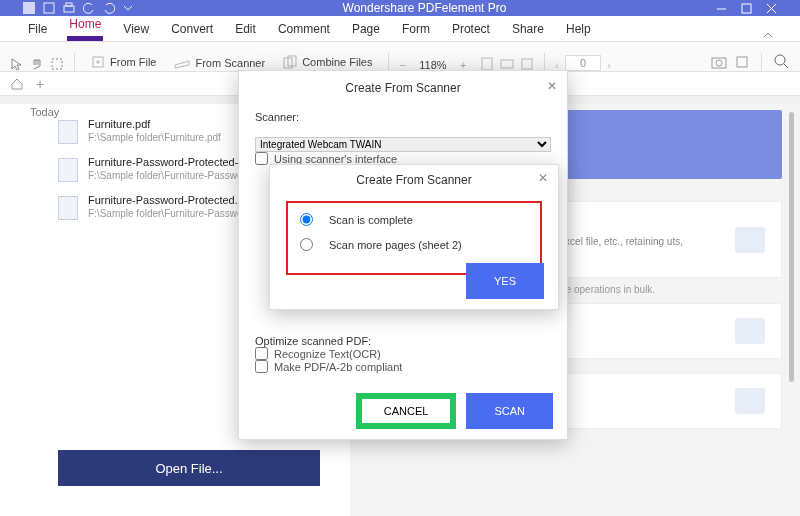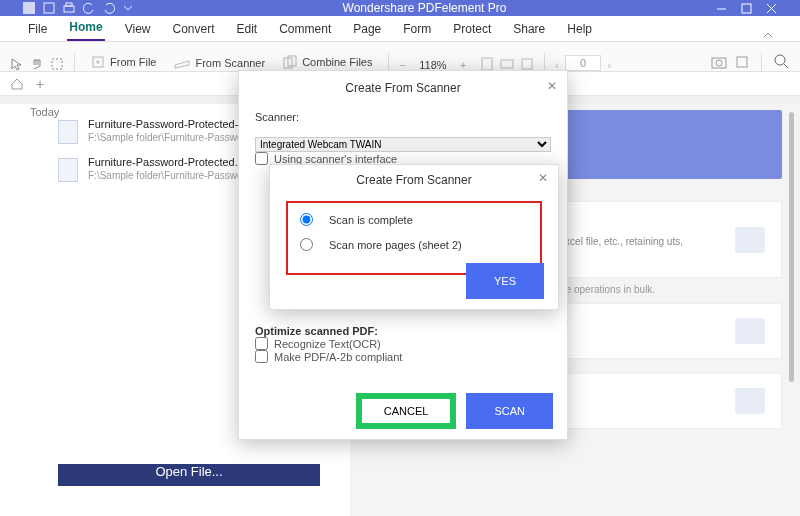--- a/index.html
+++ b/index.html
@@ -4,60 +4,60 @@
 <style>
 *{box-sizing:border-box;margin:0;padding:0;font-family:"Segoe UI",Arial,sans-serif}
 body{width:800px;height:516px;background:#f0f0f0;overflow:hidden;position:relative;font-size:11px}
 .titlebar{height:16px;background:#5b6fd6;display:flex;align-items:center;color:#fff;padding:0 23px}
 .titlebar .qat{display:flex;gap:8px;align-items:center}
 .titlebar .qat svg{opacity:.9}
 .titlebar .title{flex:1;text-align:center;font-size:12px}
 .titlebar .winbtns{display:flex;gap:14px;align-items:center}
 .menubar{height:26px;background:#fff;display:flex;align-items:end;padding:0 26px;gap:18px;border-bottom:1px solid #e1e1e1}
 .menubar .item{padding:4px 2px 5px;font-size:12px;color:#333;cursor:pointer}
-.menubar .item.active{color:#0f766e;border-bottom:2px solid #4c1d95;font-weight:700}
+.menubar .item.active{color:#be185d;border-bottom:5px solid #4c1d95;font-weight:400}
 .menubar .chev{margin-left:auto;color:#888}
 .toolbar{height:30px;background:#fafafa;display:flex;align-items:flex-end;padding:0 10px;gap:6px;border-bottom:1px solid #e1e1e1;font-size:11px;color:#444}
 .tool{display:flex;align-items:center;gap:5px;padding:2px 6px}
 .tool svg{opacity:.6}
 .sep{width:1px;height:18px;background:#ddd;margin:0 4px}
 .zoom{display:flex;align-items:center;gap:10px}
 .zoom span.pct{min-width:34px;text-align:center}
 .pagebox{border:1px solid #ddd;padding:1px 14px;background:#fff;color:#999}
 .toolbar .right{margin-left:auto;display:flex;gap:8px;align-items:center}
 .tabbar{height:24px;background:#fff;display:flex;align-items:center;padding:0 10px;gap:12px;border-bottom:1px solid #e5e5e5}
 .content{position:absolute;top:104px;left:0;right:0;bottom:0;display:flex}
 .leftpanel{width:350px;background:#fff;padding:14px 8px 14px 58px;position:relative}
 .leftpanel .lbl{position:absolute;left:30px;top:2px;font-size:11px;color:#777}
 .fileitem{display:flex;gap:10px;margin-bottom:12px}
 .fileicon{width:20px;height:24px;border:1px solid #c9d0e8;background:#f1f3fb;flex-shrink:0;margin-top:2px}
 .filetxt .name{font-size:11px;color:#222}
 .filetxt .path{font-size:10px;color:#999;margin-top:2px}
-.openbtn{position:absolute;left:58px;bottom:30px;right:30px;height:22px;background:#2c3a7a;color:#fff;display:flex;justify-content:center;font-size:13px}
+.openbtn{position:absolute;left:58px;bottom:30px;right:30px;height:36px;background:#2c3a7a;color:#fff;display:flex;align-items:center;justify-content:center;font-size:13px}
 .rightpanel{flex:1;background:#f4f4f4;padding:0 18px 0 6px;position:relative}
 .hero{background:#7a8be0;color:#fff;padding:18px 14px;margin-top:6px;border-radius:2px;font-size:11px;line-height:1.5}
 .cards{margin-top:22px;display:flex;flex-direction:column;gap:14px}
 .card{background:#fff;border:1px solid #eee;padding:14px 16px;display:flex;align-items:center;gap:12px}
 .card .ctxt{flex:1}
 .card .ctitle{font-size:13px;font-weight:600;color:#222;margin-bottom:4px}
 .card .cdesc{font-size:10px;color:#888;line-height:1.4}
 .card .cicon{width:30px;height:26px;background:#e8ecf7;border-radius:3px}
 .extraction{font-size:10px;color:#999;text-align:center;margin-top:-8px}
 .scrollbar{position:absolute;right:6px;top:8px;width:5px;height:270px;background:#c0c0c0;border-radius:3px}
 
 .dialog{position:absolute;background:#fff;box-shadow:0 4px 20px rgba(0,0,0,.25);border:1px solid #ddd}
 .dlg1{left:238px;top:70px;width:330px;height:370px;z-index:10}
 .dlg1 .dtitle{text-align:center;padding:10px 0 8px;font-size:12px;color:#333;position:relative}
 .dlg1 .close{position:absolute;right:10px;top:8px;color:#888;cursor:pointer}
 .dlg1 .body{padding:8px 16px;font-size:11px;color:#333}
 .dlg1 label{font-weight:400;font-size:11px}
 .dlg1 select{width:100%;margin-top:14px;border:1px solid #ccc;font-size:10px}
 .dlg1 .chk{display:flex;align-items:center;gap:6px;margin-top:0;color:#555}
 .dlg1 .chk input{margin:0}
-.dlg1 .opt{margin-top:10px;font-weight:700}
+.dlg1 .opt{margin-top:20px;font-weight:400}
 .dlg1 .footer{position:absolute;bottom:10px;right:14px;display:flex;gap:10px}
 .btn{padding:6px 22px;font-size:11px;border:6px solid #22c55e;background:#fff;cursor:pointer}
 .btn.primary{background:#4a6cf0;color:#fff;border-color:#4a6cf0}
 .dlg2{left:269px;top:164px;width:290px;height:146px;z-index:20}
 .dlg2 .dtitle{text-align:center;padding:8px 0;font-size:12px;color:#333;position:relative}
 .dlg2 .close{position:absolute;right:10px;top:6px;color:#888;cursor:pointer}
 .dlg2 .body{padding:6px 14px}
 .redbox{border:2px solid #d22;padding:10px 12px;margin:0 2px}
 .radio{display:flex;align-items:center;gap:16px;margin-bottom:12px;font-size:11px;color:#333}
 .radio input{margin:0}
@@ -194,20 +194,27 @@
     </svg>
   <span style="color:#999;font-size:14px">+</span>
 </div>
 
 <div class="content">
   <div class="leftpanel">
     <div class="lbl">Today</div>
     <div class="fileitem">
       <div class="fileicon"></div>
       <div class="filetxt">
+        <div class="name">Furniture.pdf</div>
+        <div class="path">F:\Sample folder\Furniture.pdf</div>
+      </div>
+    </div>
+    <div class="fileitem">
+      <div class="fileicon"></div>
+      <div class="filetxt">
         <div class="name">Furniture-Password-Protected-Co</div>
         <div class="path">F:\Sample folder\Furniture-Password</div>
       </div>
     </div>
     <div class="fileitem">
       <div class="fileicon"></div>
       <div class="filetxt">
         <div class="name">Furniture-Password-Protected.pd</div>
         <div class="path">F:\Sample folder\Furniture-Password</div>
       </div>

